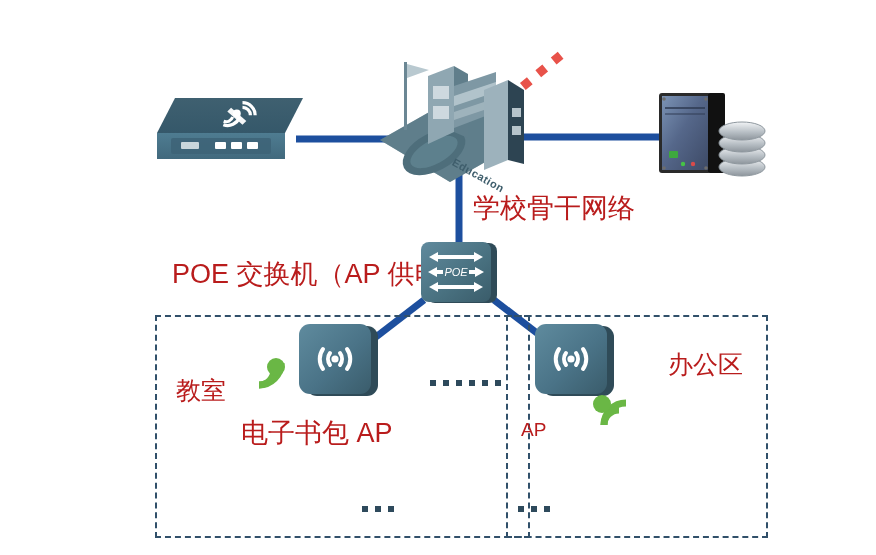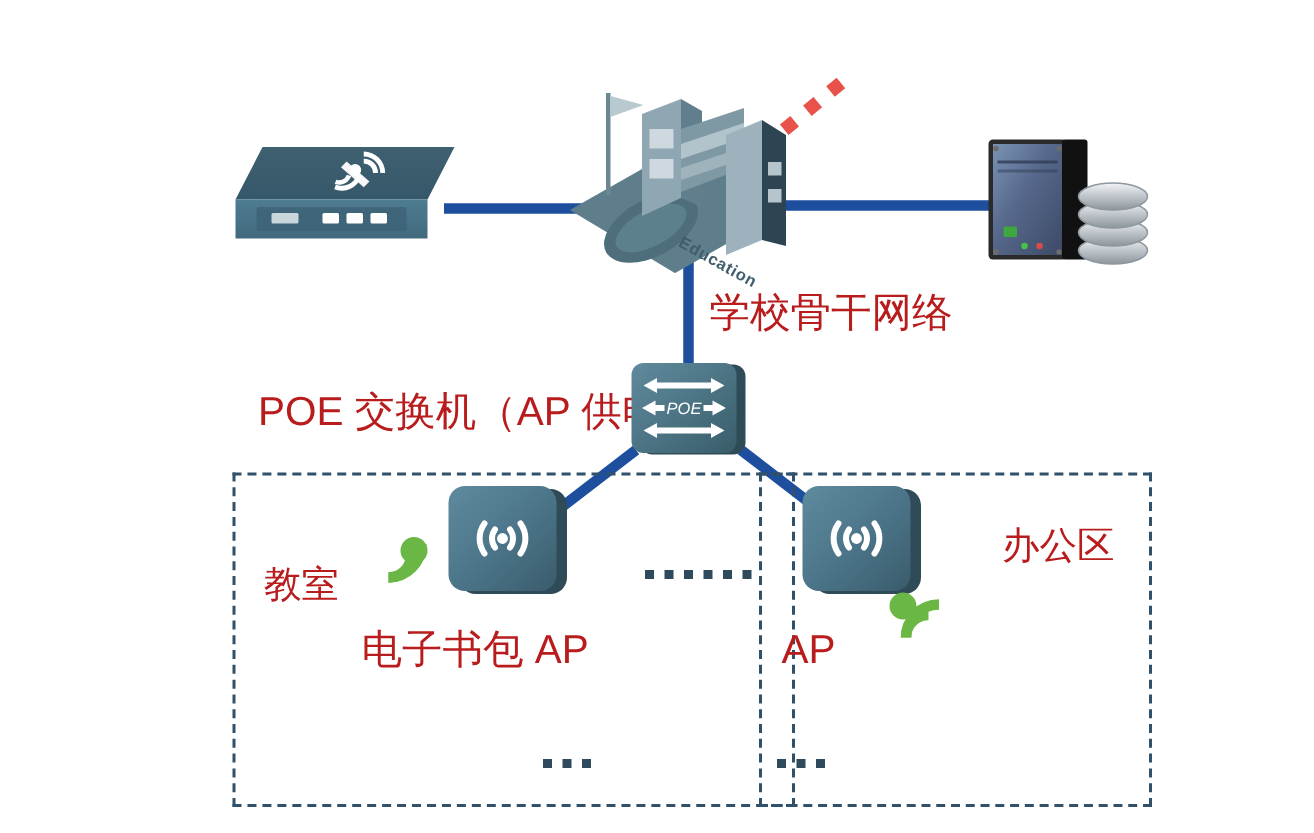--- a/index.html
+++ b/index.html
@@ -268,21 +268,21 @@
       <g fill="none" stroke="#6ab745" stroke-width="7" stroke-linecap="butt">
         <path d="M38 33 A22 22 0 0 0 16 11" transform="rotate(-90 27 22) scale(1,1)"></path>
         <path d="M31 33 A15 15 0 0 0 16 18" transform="rotate(-90 23.5 25.5)"></path>
       </g>
       <circle cx="14" cy="12" r="9" fill="#6ab745"></circle>
     </svg>
   </div>
 
   <div class="abs lbl" style="left:241px; top:420px; font-size:27px;">电子书包 AP</div>
 
-  <div class="abs lbl" style="left:521px; top:420px; font-size:27px;">AP</div>
+  <div class="abs lbl" style="left:521px; top:420px; font-size:19px;">AP</div>
 
   <div class="abs dots-row" style="left:430px; top:380px;">
     <i></i>
       <i></i>
       <i></i>
       <i></i>
       <i></i>
       <i></i>
   </div>
 

